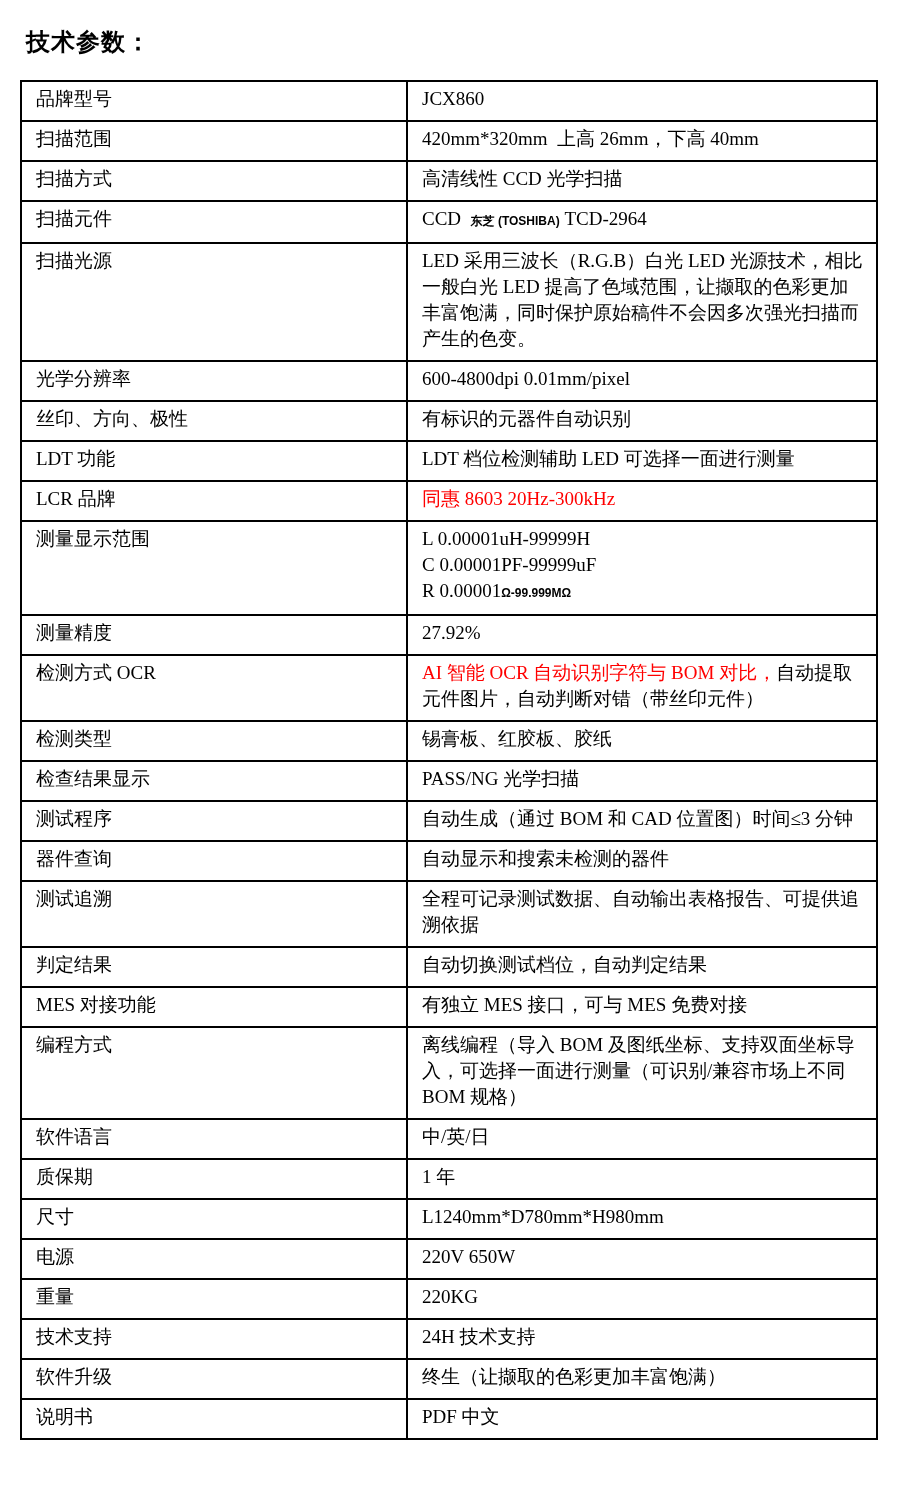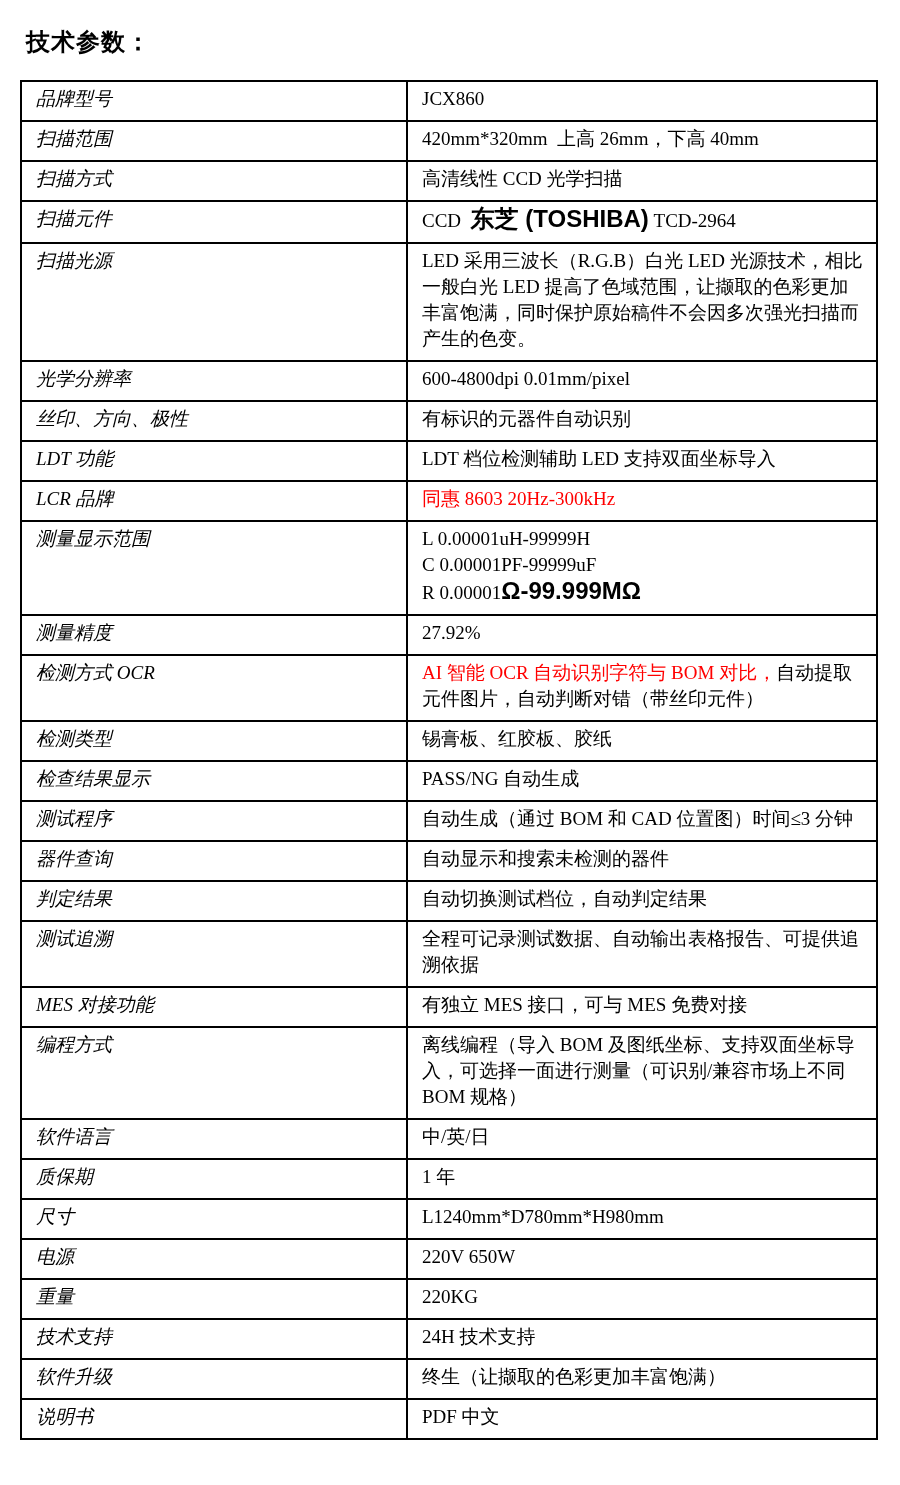--- a/index.html
+++ b/index.html
@@ -21,29 +21,29 @@
     width:858px;
     table-layout:fixed;
   }
   td{
     border:2px solid #000;
     vertical-align:top;
     padding:4px 12px 8px 14px;
     font-size:19px;
     line-height:26px;
   }
-  td.label-cell{width:358px;font-style:italic;}
+  td.label-cell{width:358px;}
   td.value-cell{width:auto;}
   .value-line{min-height:26px;}
   .seg{white-space:pre-wrap;}
   .seg.red{color:#ff0000;font-family:Liberation Serif, serif;}
   .seg.bold{
     font-weight:700;
     font-family:"Liberation Sans","DejaVu Sans",sans-serif;
-    font-size:24px;
+    font-size:12px;
   }
 </style>
 </head>
 <body>
 
 <div class="page">
   <div class="page-title">技术参数：</div>
 
   <table class="spec-table">
     <tbody id="spec-rows">
@@ -85,21 +85,21 @@
         </tr>
         <tr>
           <td class="label-cell">丝印、方向、极性</td>
           <td class="value-cell">
             <div class="value-line"><span class="seg">有标识的元器件自动识别</span></div>
           </td>
         </tr>
         <tr>
           <td class="label-cell">LDT 功能</td>
           <td class="value-cell">
-            <div class="value-line"><span class="seg">LDT 档位检测辅助 LED 支持双面坐标导入</span></div>
+            <div class="value-line"><span class="seg">LDT 档位检测辅助 LED 可选择一面进行测量</span></div>
           </td>
         </tr>
         <tr>
           <td class="label-cell">LCR 品牌</td>
           <td class="value-cell">
             <div class="value-line"><span class="seg red">同惠 8603 20Hz-300kHz</span></div>
           </td>
         </tr>
         <tr>
           <td class="label-cell">测量显示范围</td>
@@ -123,45 +123,45 @@
         </tr>
         <tr>
           <td class="label-cell">检测类型</td>
           <td class="value-cell">
             <div class="value-line"><span class="seg">锡膏板、红胶板、胶纸</span></div>
           </td>
         </tr>
         <tr>
           <td class="label-cell">检查结果显示</td>
           <td class="value-cell">
-            <div class="value-line"><span class="seg">PASS/NG 自动生成</span></div>
+            <div class="value-line"><span class="seg">PASS/NG 光学扫描</span></div>
           </td>
         </tr>
         <tr>
           <td class="label-cell">测试程序</td>
           <td class="value-cell">
             <div class="value-line"><span class="seg">自动生成（通过 BOM 和 CAD 位置图）时间≤3 分钟</span></div>
           </td>
         </tr>
         <tr>
           <td class="label-cell">器件查询</td>
           <td class="value-cell">
             <div class="value-line"><span class="seg">自动显示和搜索未检测的器件</span></div>
           </td>
         </tr>
         <tr>
+          <td class="label-cell">测试追溯</td>
+          <td class="value-cell">
+            <div class="value-line"><span class="seg">全程可记录测试数据、自动输出表格报告、可提供追溯依据</span></div>
+          </td>
+        </tr>
+        <tr>
           <td class="label-cell">判定结果</td>
           <td class="value-cell">
             <div class="value-line"><span class="seg">自动切换测试档位，自动判定结果</span></div>
-          </td>
-        </tr>
-        <tr>
-          <td class="label-cell">测试追溯</td>
-          <td class="value-cell">
-            <div class="value-line"><span class="seg">全程可记录测试数据、自动输出表格报告、可提供追溯依据</span></div>
           </td>
         </tr>
         <tr>
           <td class="label-cell">MES 对接功能</td>
           <td class="value-cell">
             <div class="value-line"><span class="seg">有独立 MES 接口，可与 MES 免费对接</span></div>
           </td>
         </tr>
         <tr>
           <td class="label-cell">编程方式</td>

